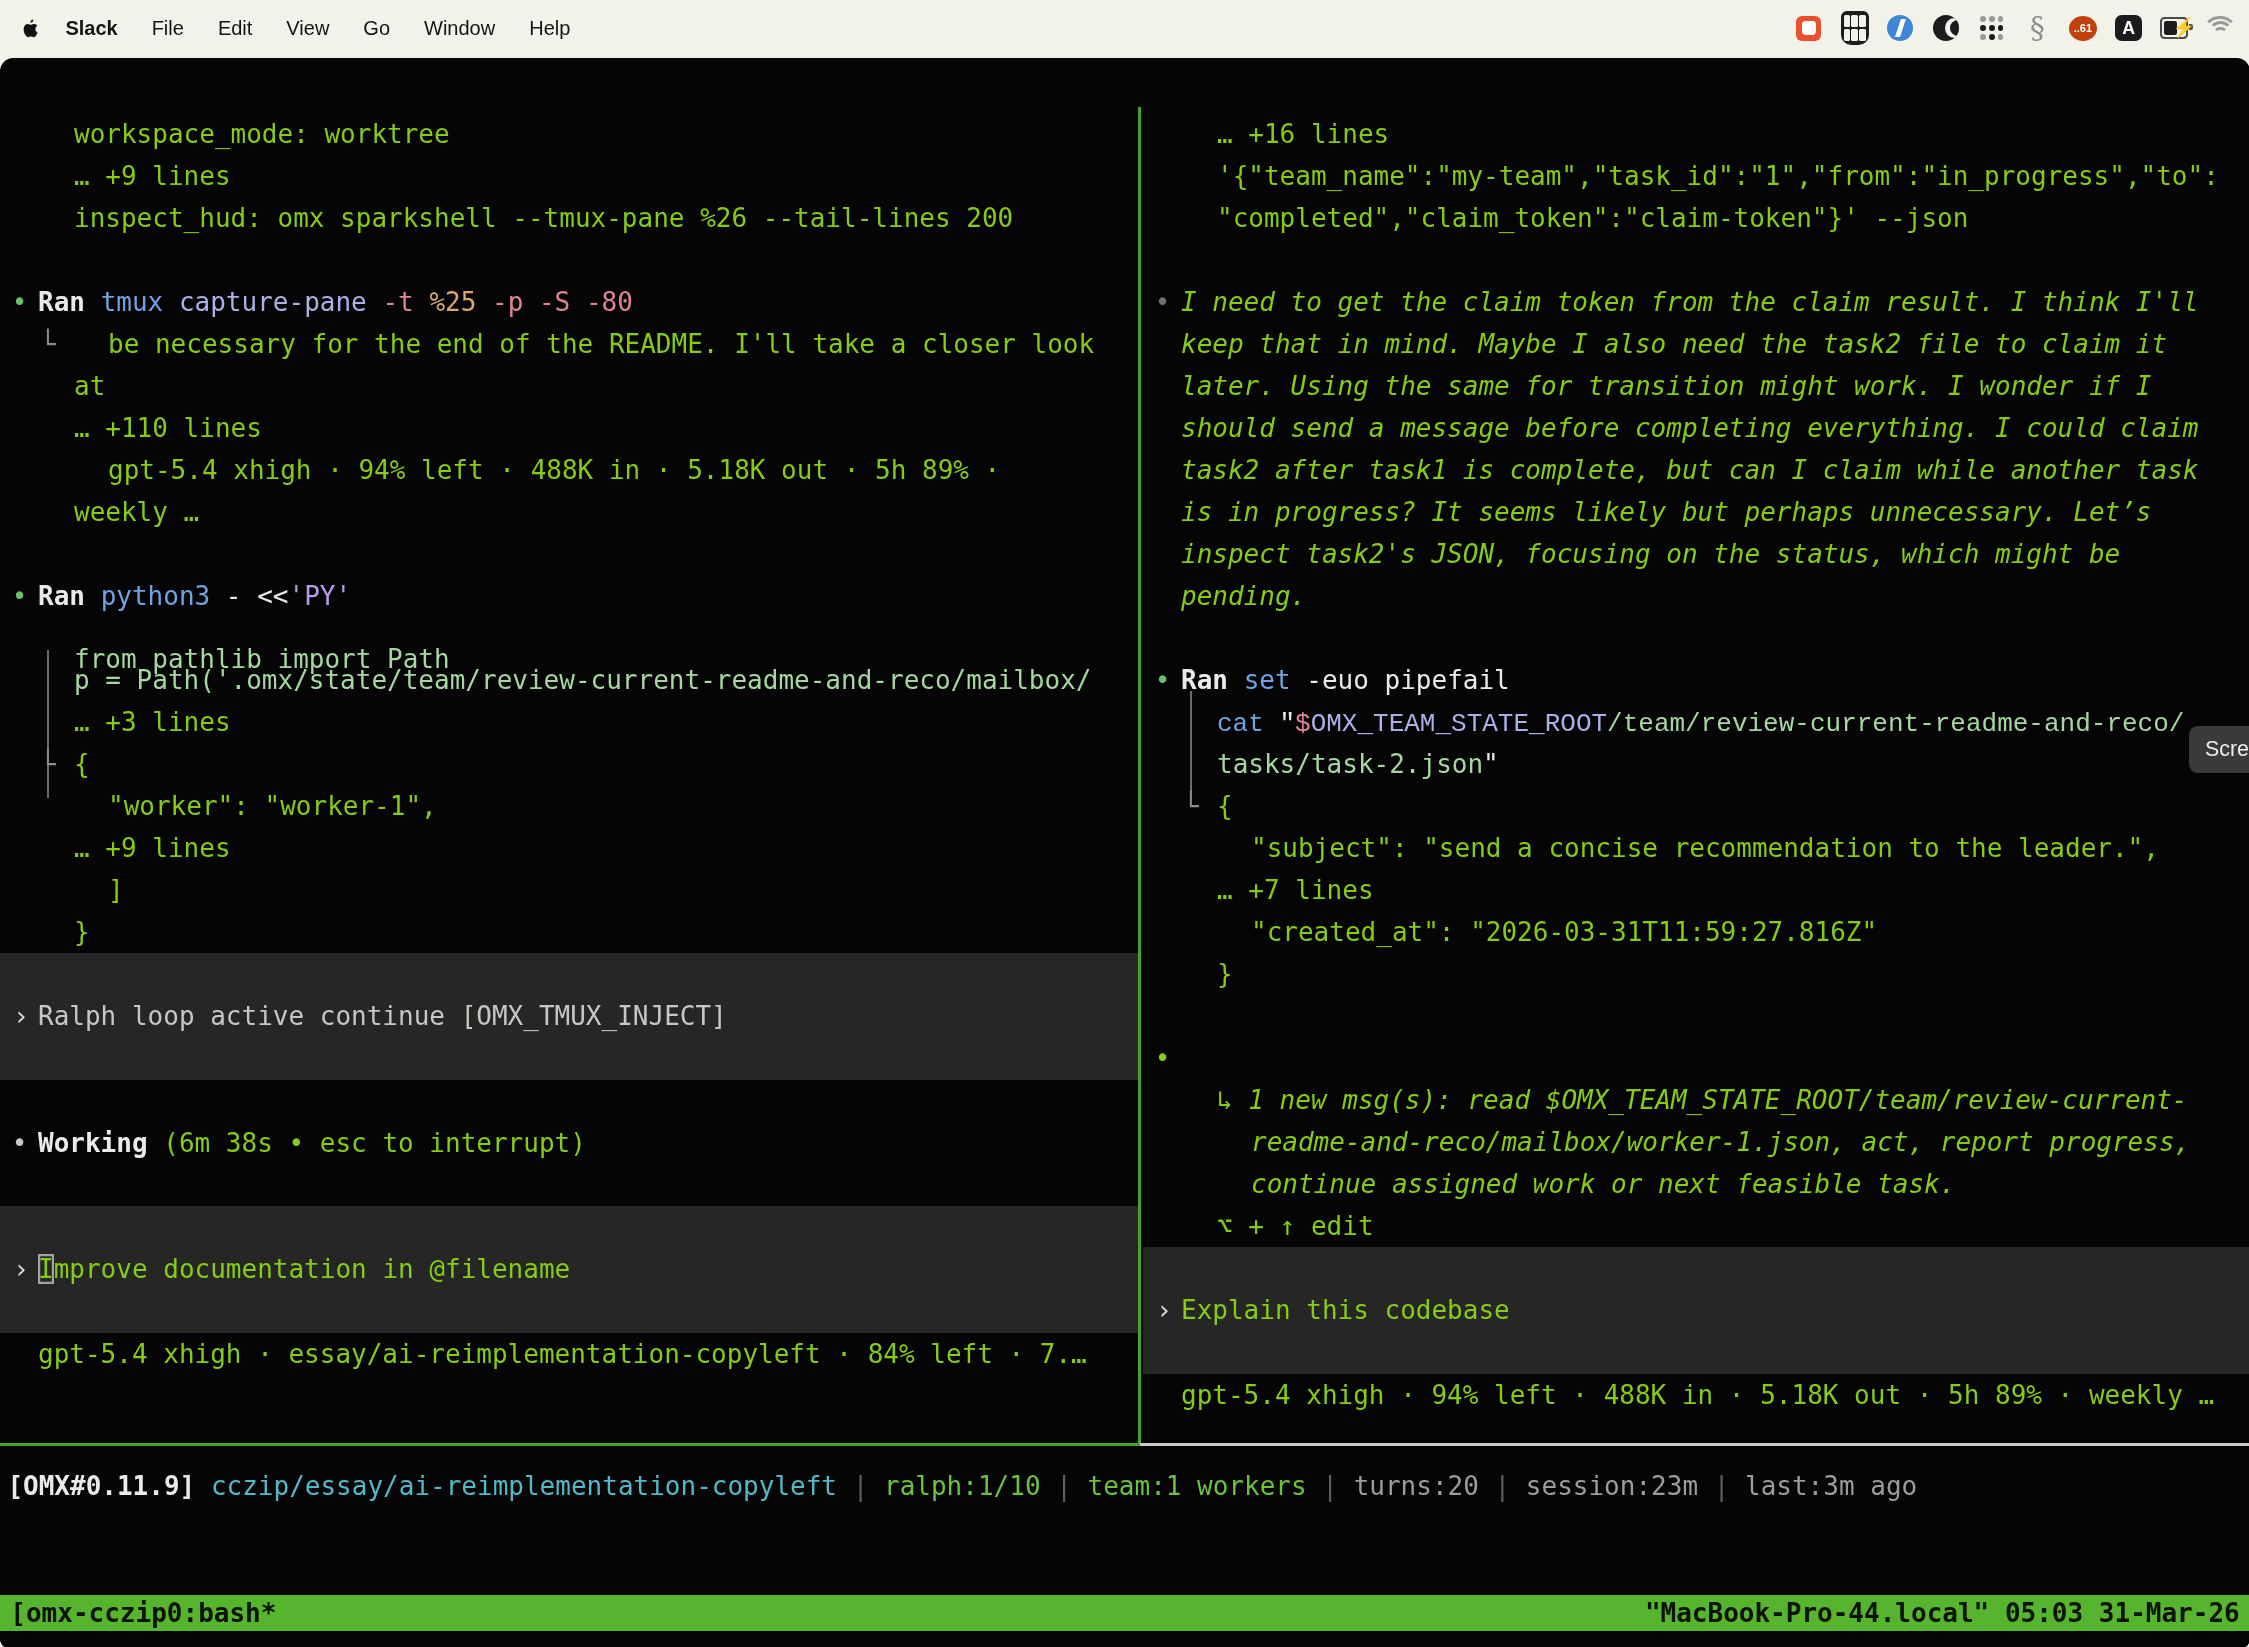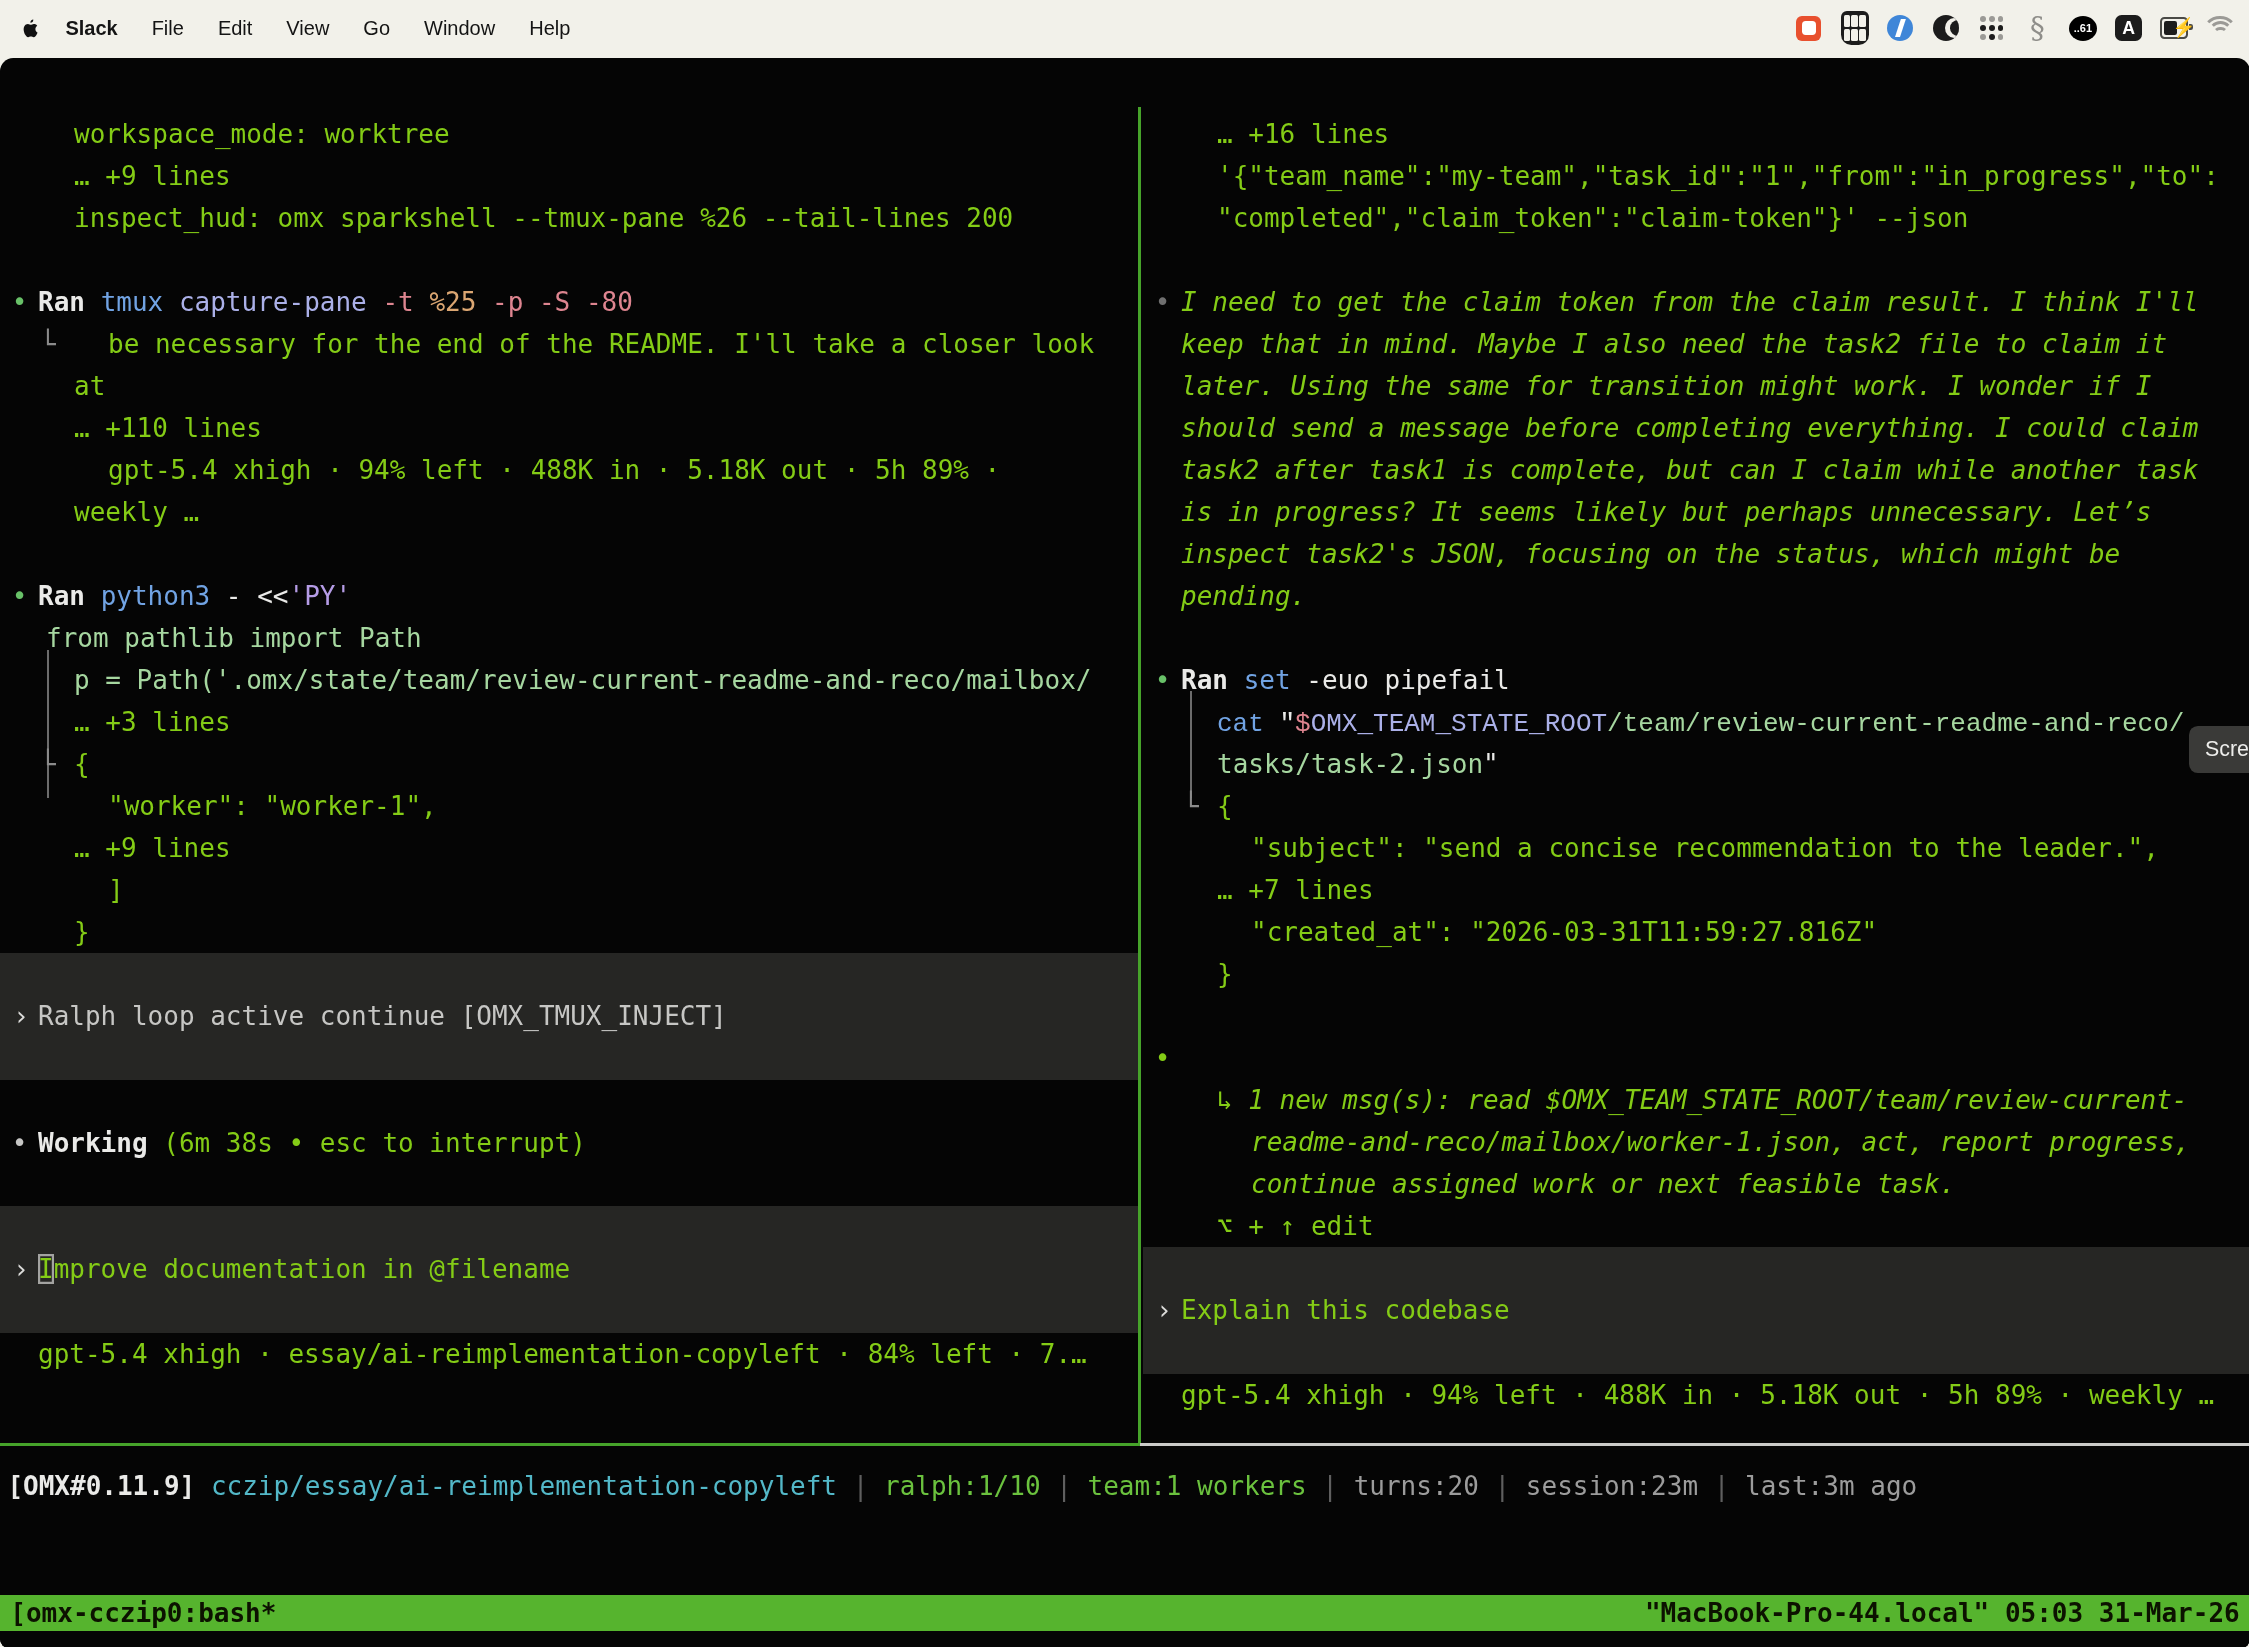--- a/index.html
+++ b/index.html
@@ -25,21 +25,21 @@
   .ic-shield i{background:#f2f1ea;border-radius:1.5px}
   .ic-bolt{width:26.6px;height:26.6px;border-radius:50%;background:#3f86d8;position:relative}
   .ic-bolt:before{content:"";position:absolute;left:11px;top:4.4px;width:5.2px;height:17.7px;background:#fff;transform:skewX(-18deg)}
   .ic-moon{width:26.6px;height:26.6px;border-radius:50%;background:#1c1c1c;position:relative;overflow:hidden}
   .ic-moon:before{content:"";position:absolute;left:12.5px;top:3px;width:19px;height:20.7px;border-radius:50%;background:#f2f1ea}
   .ic-moon:after{content:"";position:absolute;left:17px;top:5.2px;width:17.7px;height:16px;border-radius:50%;background:#1c1c1c}
   .ic-dots{display:grid;grid-template-columns:repeat(3,5.9px);grid-template-rows:repeat(3,5.9px);gap:3px}
   .ic-dots i{border-radius:50%;background:#1c1c1c}
   .ic-dots i.g{background:#9b9a96}
   .ic-hook{font-family:"DejaVu Serif",serif;font-size:29.5px;color:#8f8e8a;line-height:26.6px}
-  .ic-badge{width:28px;height:25px;border-radius:50%;background:#000000;color:#fff;
+  .ic-badge{width:28px;height:25px;border-radius:50%;background:#c2410c;color:#fff;
     font-size:11px;font-weight:bold;display:flex;align-items:center;justify-content:center}
   .ic-a{width:26.6px;height:26.6px;border-radius:6.6px;background:#1c1c1c;color:#fff;font-weight:bold;
     font-size:17.7px;display:flex;align-items:center;justify-content:center}
   .ic-batt{position:relative;width:32px;height:17.7px;border:2.2px solid #4a4a46;border-radius:4.4px}
   .ic-batt:before{content:"";position:absolute;right:-6.6px;top:4.4px;width:3.7px;height:6.6px;background:#4a4a46;border-radius:0 2.2px 2.2px 0}
   .ic-batt i{position:absolute;left:1.5px;top:1.5px;bottom:1.5px;width:13.3px;background:#1c1c1c;border-radius:2.2px}
   .ic-batt b{position:absolute;left:10.3px;top:-3px;color:#1c1c1c;font-size:19px}
   .ic-wifi{position:relative;width:29.5px;height:23.6px}
   .ic-wifi i{position:absolute;left:50%;border:3px solid transparent;border-top-color:#9b9a96;border-radius:50%}
   .ic-wifi i:nth-child(1){width:29.5px;height:29.5px;margin-left:-17.7px;top:0}
@@ -170,21 +170,21 @@
           <div class="row"><span style="display: inline-block; padding-left: 74px;"><span class="c-gray">inspect_hud: omx sparkshell --tmux-pane %26 --tail-lines 200</span></span></div>
           <div class="row"></div>
           <div class="row"><span class="bullet c-bgreen">•</span><span style="display: inline-block; padding-left: 38px;"><span class="c-white b">Ran </span><span class="c-blue">tmux </span><span class="c-lav">capture-pane </span><span class="c-pink">-t </span><span class="c-orange">%25 </span><span class="c-pink">-p </span><span class="c-pink">-S </span><span class="c-pink">-80</span></span></div>
           <div class="row"><span class="conn">└</span><span style="display: inline-block; padding-left: 108px;"><span class="c-gray">be necessary for the end of the README. I'll take a closer look</span></span></div>
           <div class="row"><span style="display: inline-block; padding-left: 74px;"><span class="c-gray">at</span></span></div>
           <div class="row"><span style="display: inline-block; padding-left: 74px;"><span class="c-gray">… +110 lines</span></span></div>
           <div class="row"><span style="display: inline-block; padding-left: 108px;"><span class="c-gray">gpt-5.4 xhigh · 94% left · 488K in · 5.18K out · 5h 89% ·</span></span></div>
           <div class="row"><span style="display: inline-block; padding-left: 74px;"><span class="c-gray">weekly …</span></span></div>
           <div class="row"></div>
           <div class="row"><span class="bullet c-bgreen">•</span><span style="display: inline-block; padding-left: 38px;"><span class="c-white b">Ran </span><span class="c-blue">python3 </span><span class="c-white">- &lt;&lt;</span><span class="c-purple">'PY'</span></span></div>
-          <div class="row"><span style="display: inline-block; padding-left: 46px;"><span class="c-green">from pathlib import Path</span></span></div>
+          <div class="row"><span style="display: inline-block; padding-left: 74px; margin-top: 21px;"><span class="c-green">from pathlib import Path</span></span></div>
           <div class="row"><span style="display: inline-block; padding-left: 74px;"><span class="c-green">p = Path('.omx/state/team/review-current-readme-and-reco/mailbox/</span></span></div>
           <div class="row"><span style="display: inline-block; padding-left: 74px;"><span class="c-gray">… +3 lines</span></span></div>
           <div class="row"><span class="conn">└</span><span style="display: inline-block; padding-left: 74px;"><span class="c-gray">{</span></span></div>
           <div class="row"><span style="display: inline-block; padding-left: 108px;"><span class="c-gray">"worker": "worker-1",</span></span></div>
           <div class="row"><span style="display: inline-block; padding-left: 74px;"><span class="c-gray">… +9 lines</span></span></div>
           <div class="row"><span style="display: inline-block; padding-left: 108px;"><span class="c-gray">]</span></span></div>
           <div class="row"><span style="display: inline-block; padding-left: 74px;"><span class="c-gray">}</span></span></div>
           <div class="band">
             <div class="bandline"><span class="prompt">›</span><span class="c-lgray">Ralph loop active continue [OMX_TMUX_INJECT]</span></div>
           </div>

